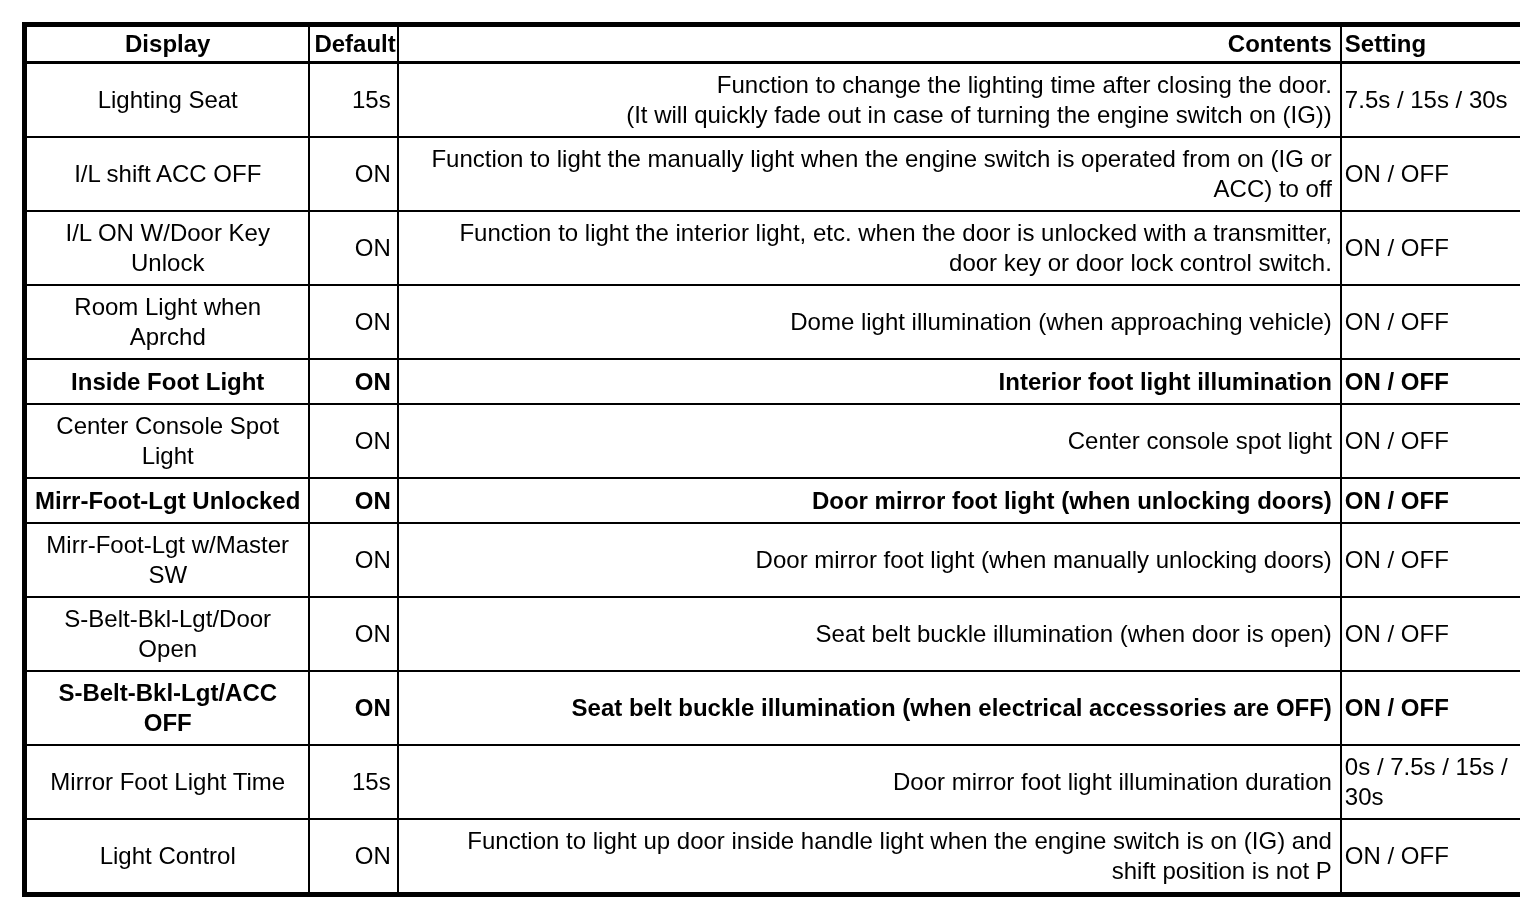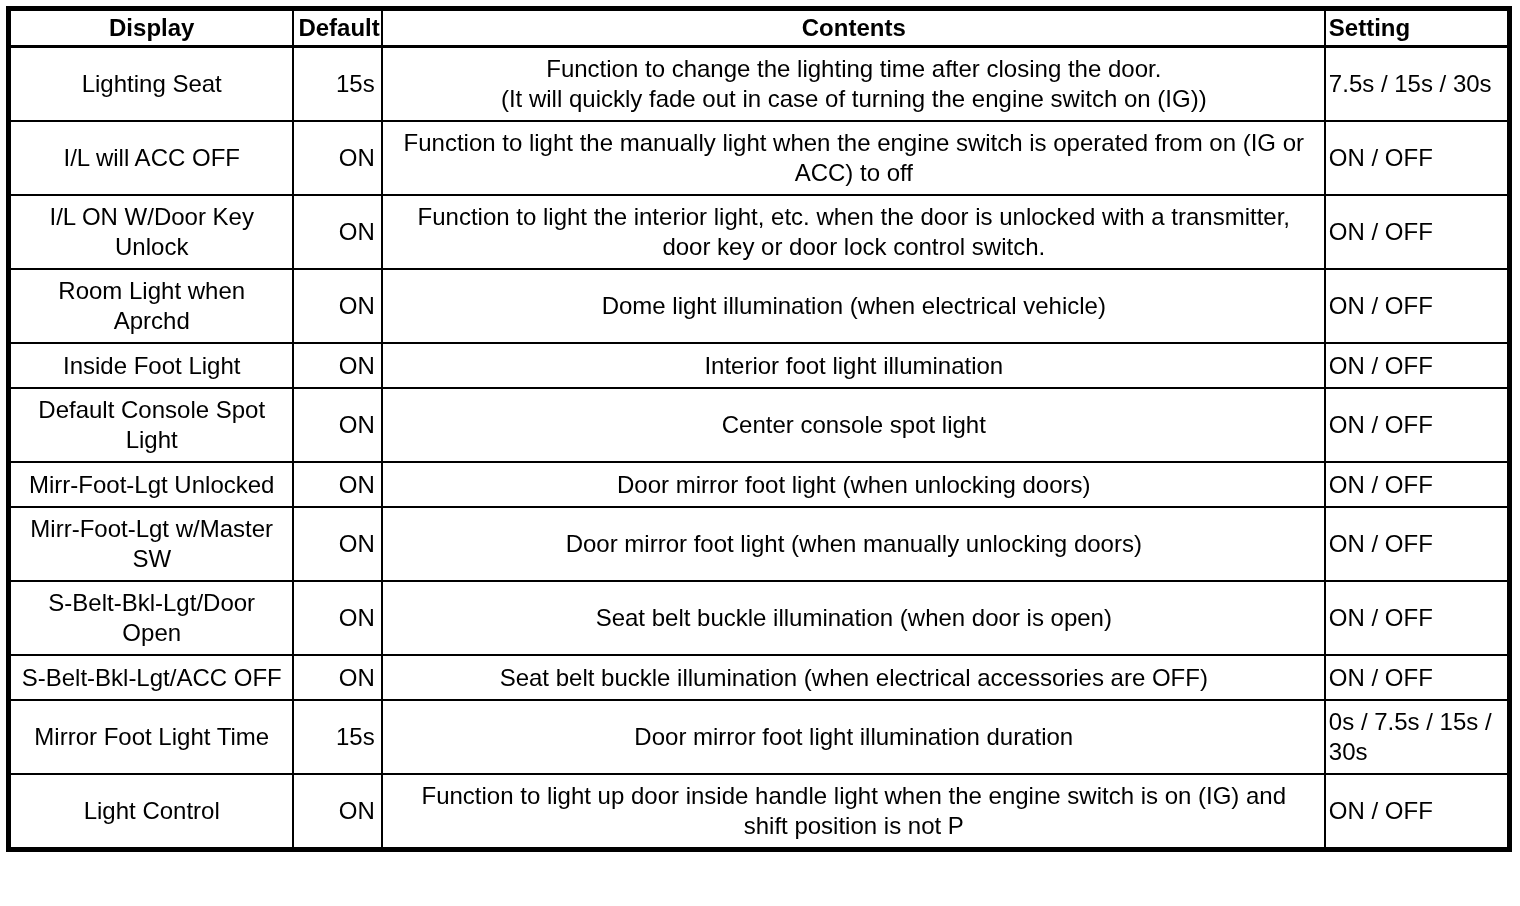--- a/index.html
+++ b/index.html
@@ -13,21 +13,21 @@
     background: var(--paper);
     width: 1520px;
     height: 906px;
     overflow: hidden;
     font-family: "Liberation Sans", sans-serif;
     color: var(--ink);
   }
   .page {
     width: 1520px;
     height: 770px;
-    padding: 6px;
+    padding: 22px;
     background: var(--paper);
   }
   table.settings {
     border-collapse: collapse;
     table-layout: fixed;
     width: 1506px;
     border: 5px solid var(--ink);
     background: var(--paper);
   }
   th, td {
@@ -42,24 +42,24 @@
   thead th {
     font-weight: bold;
     text-align: center;
     height: 38px;
     padding: 2px 4px;
     border-bottom: 3px solid var(--ink);
   }
   td { padding: 6px 6px; }
   .c-display  { width: 284px; text-align: center; }
   .c-default  { width: 88px;  text-align: right; }
-  .c-contents { width: 940px; text-align: center; padding-left: 9px; padding-right: 8px; }
+  .c-contents { width: 940px; text-align: right; padding-left: 9px; padding-right: 8px; }
   .c-setting  { width: 184px; text-align: left; padding-left: 3px; padding-right: 3px; }
   tbody tr.row-tall td { height: 74px; }
-  tbody tr.row-short td { height: 45px; }
+  tbody tr.row-short td { height: 45px; font-weight: bold; }
 </style>
 </head>
 <body>
 
 <div class="page">
   <table class="settings">
     <thead>
       <tr>
         <th class="c-display">Display</th>
         <th class="c-default">Default</th>
@@ -70,53 +70,53 @@
     <tbody>
   <tr class="row-tall">
     <td class="c-display">Lighting Seat</td>
     <td class="c-default">15s</td>
     <td class="c-contents">Function to change the lighting time after closing the door.
 (It will quickly fade out in case of turning the engine switch on (IG))</td>
     <td class="c-setting">7.5s / 15s / 30s</td>
   </tr>
 
   <tr class="row-tall">
-    <td class="c-display">I/L will ACC OFF</td>
+    <td class="c-display">I/L shift ACC OFF</td>
     <td class="c-default">ON</td>
     <td class="c-contents">Function to light the manually light when the engine switch is operated from on (IG or
 ACC) to off</td>
     <td class="c-setting">ON / OFF</td>
   </tr>
 
   <tr class="row-tall">
     <td class="c-display">I/L ON W/Door Key
 Unlock</td>
     <td class="c-default">ON</td>
     <td class="c-contents">Function to light the interior light, etc. when the door is unlocked with a transmitter,
 door key or door lock control switch.</td>
     <td class="c-setting">ON / OFF</td>
   </tr>
 
   <tr class="row-tall">
     <td class="c-display">Room Light when
 Aprchd</td>
     <td class="c-default">ON</td>
-    <td class="c-contents">Dome light illumination (when electrical vehicle)</td>
+    <td class="c-contents">Dome light illumination (when approaching vehicle)</td>
     <td class="c-setting">ON / OFF</td>
   </tr>
 
   <tr class="row-short">
     <td class="c-display">Inside Foot Light</td>
     <td class="c-default">ON</td>
     <td class="c-contents">Interior foot light illumination</td>
     <td class="c-setting">ON / OFF</td>
   </tr>
 
   <tr class="row-tall">
-    <td class="c-display">Default Console Spot
+    <td class="c-display">Center Console Spot
 Light</td>
     <td class="c-default">ON</td>
     <td class="c-contents">Center console spot light</td>
     <td class="c-setting">ON / OFF</td>
   </tr>
 
 
   <tr class="row-short">
     <td class="c-display">Mirr-Foot-Lgt Unlocked</td>
     <td class="c-default">ON</td>

